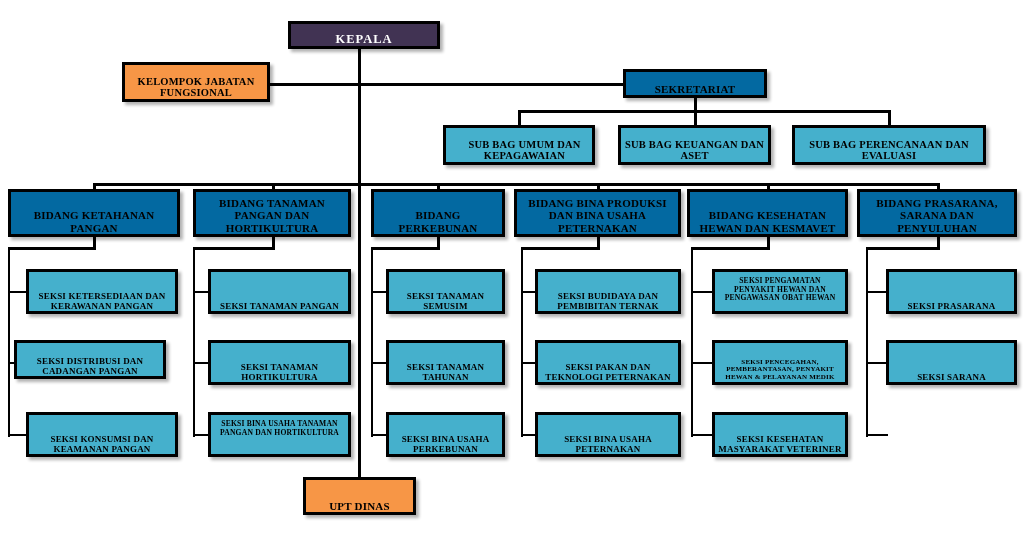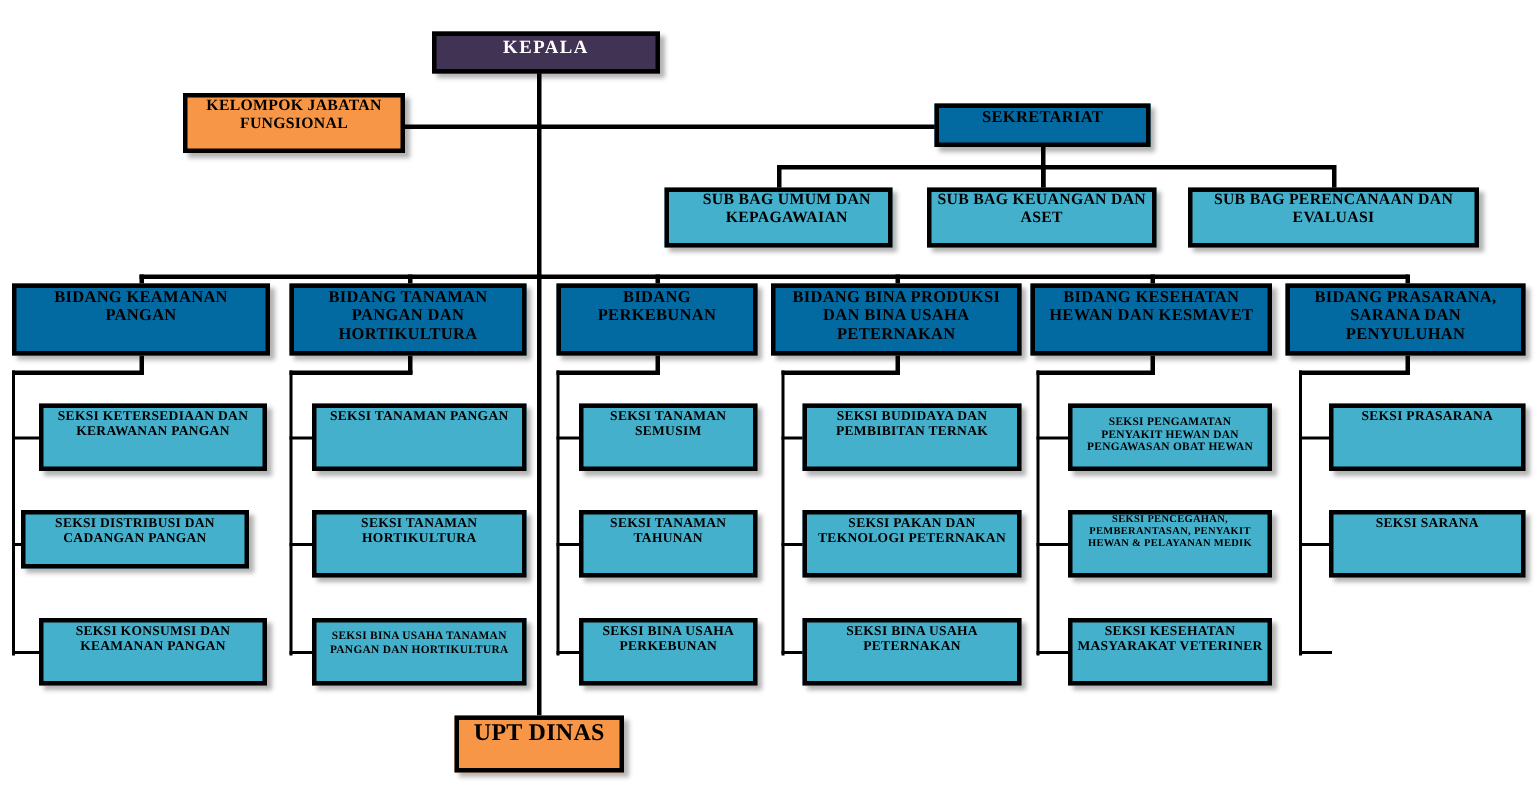--- a/index.html
+++ b/index.html
@@ -17,21 +17,21 @@
   .hl{height:3px;}
   .rail{position:absolute;background:#000000;width:2px;}
   .stub{position:absolute;background:#000000;height:2px;}
 
   
   .node{
     position:absolute;
     box-sizing:border-box;
     border:3px solid #000000;
     display:flex;
-    align-items:flex-start;
+    align-items:flex-end;
     justify-content:center;
     text-align:center;
     font-weight:bold;
     color:#000000;
     letter-spacing:.2px;
     line-height:1.12;
     overflow:hidden;
     box-shadow:3px 3px 3px rgba(0,0,0,.30);
     z-index:3;
   }
@@ -128,21 +128,21 @@
     <span>SUB BAG UMUM DAN KEPAGAWAIAN</span>
   </div>
   <div class="node cyan" style="left:618px;top:125px;width:153px;height:40px;">
     <span>SUB BAG KEUANGAN DAN ASET</span>
   </div>
   <div class="node cyan" style="left:792px;top:125px;width:194px;height:40px;">
     <span>SUB BAG PERENCANAAN DAN EVALUASI</span>
   </div>
 
   <div class="node green" style="left:8px;top:189px;width:172px;height:48px;">
-    <span>BIDANG KEAMANAN PANGAN</span>
+    <span>BIDANG KETAHANAN PANGAN</span>
   </div>
   <div class="node green" style="left:193px;top:189px;width:158px;height:48px;">
     <span>BIDANG TANAMAN PANGAN DAN HORTIKULTURA</span>
   </div>
   <div class="node green" style="left:371px;top:189px;width:134px;height:48px;">
     <span>BIDANG PERKEBUNAN</span>
   </div>
   <div class="node green" style="left:514px;top:189px;width:167px;height:48px;">
     <span>BIDANG BINA PRODUKSI DAN BINA USAHA PETERNAKAN</span>
   </div>
@@ -203,17 +203,17 @@
     <span>SEKSI KESEHATAN MASYARAKAT VETERINER</span>
   </div>
 
   <div class="node cyan sm" style="left:886px;top:269px;width:131px;height:45px;">
     <span>SEKSI PRASARANA</span>
   </div>
   <div class="node cyan sm" style="left:886px;top:340px;width:131px;height:45px;">
     <span>SEKSI SARANA</span>
   </div>
 
-  <div class="node orange" style="left:303px;top:477px;width:113px;height:38px;font-size:16px;">
+  <div class="node orange" style="left:303px;top:477px;width:113px;height:38px;font-size:11px;">
     <span>UPT DINAS</span>
   </div>
 
 </div>
 
 </body></html>

